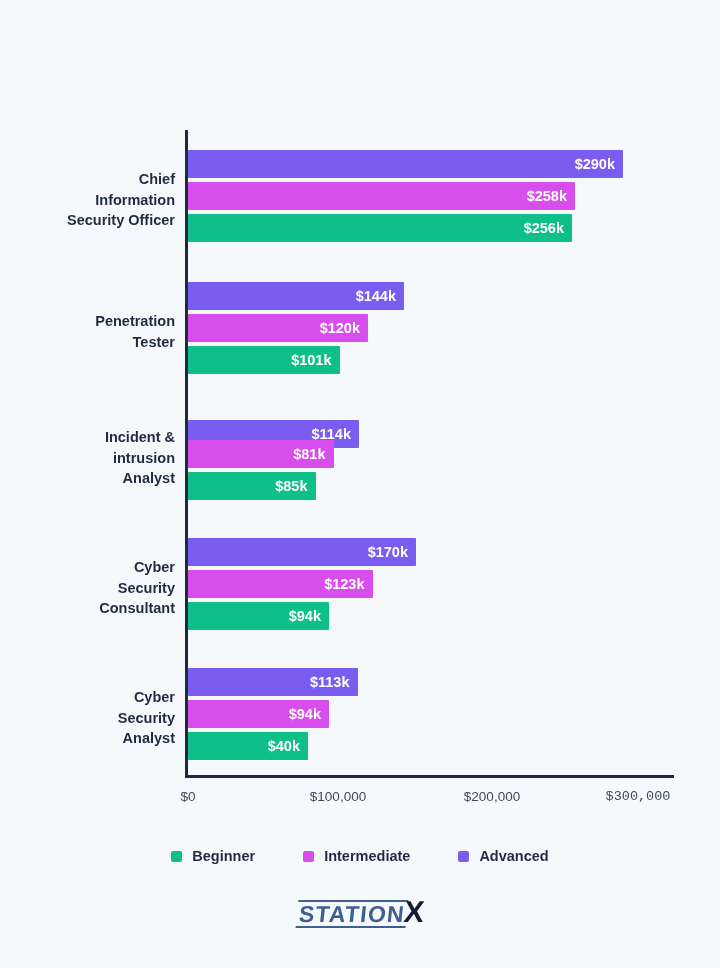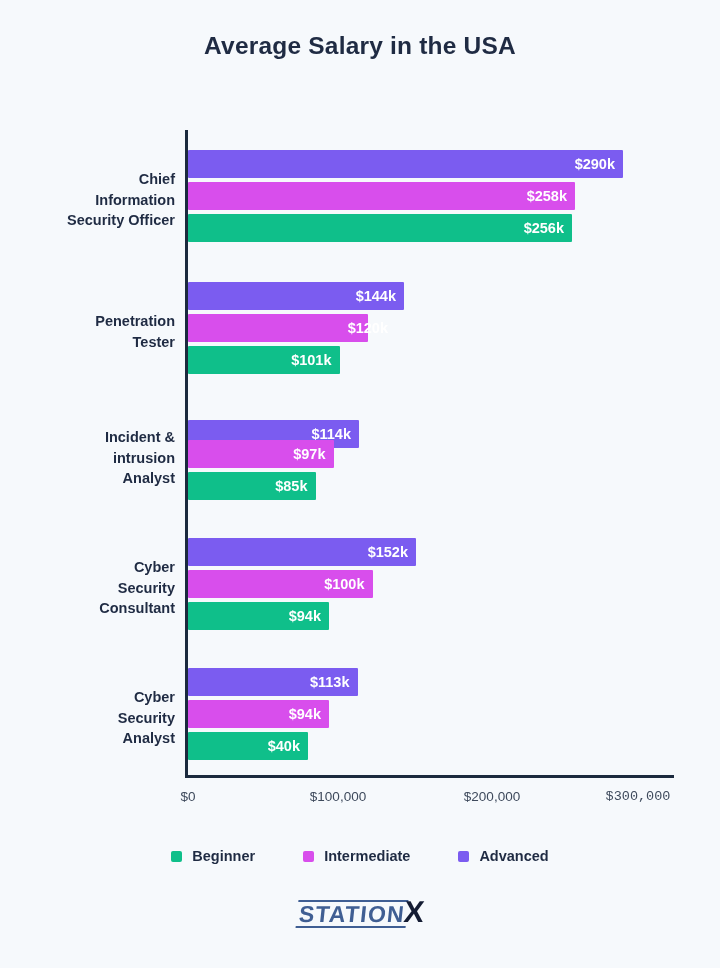--- a/index.html
+++ b/index.html
@@ -175,21 +175,20 @@
     line-height: 23px;
     margin-left: -3px;
   }
 </style>
 </head>
 <body>
 
 <div class="page">
 
   <div class="title">
-    <span>Average Salary in the USA</span>
   </div>
 
   <div class="plot">
     <div class="axis-y"></div>
     <div class="axis-x"></div>
 
     <div class="group" style="top:150px;">
       <div class="group-label" style="top:19px;">
         <div>Chief</div>
         <div>Information</div>
@@ -211,21 +210,21 @@
 
     <div class="group" style="top:282px;">
       <div class="group-label" style="top:29px;">
         <div>Penetration</div>
         <div>Tester</div>
       </div>
       <div class="bar-row" style="top: 0px; width: 216px;">
         <div class="bar" style="width: 216px; background: rgb(123, 92, 240);"></div>
         <div class="bar-value">$144k</div>
       </div>
-      <div class="bar-row" style="top: 32px; width: 180px; padding-left: 28px;">
+      <div class="bar-row" style="top: 32px; width: 180px;">
         <div class="bar" style="width: 180px; background: rgb(216, 78, 236);"></div>
         <div class="bar-value">$120k</div>
       </div>
       <div class="bar-row" style="top: 64px; width: 151.5px;">
         <div class="bar" style="width: 151.5px; background: rgb(15, 191, 138);"></div>
         <div class="bar-value">$101k</div>
       </div>
     </div>
 
     <div class="group" style="top:408px;">
@@ -233,41 +232,41 @@
         <div>Incident &amp;</div>
         <div>intrusion</div>
         <div>Analyst</div>
       </div>
       <div class="bar-row" style="top: 0px; width: 171px; margin-top: 12px;">
         <div class="bar" style="width: 171px; background: rgb(123, 92, 240);"></div>
         <div class="bar-value">$114k</div>
       </div>
       <div class="bar-row" style="top: 32px; width: 145.5px;">
         <div class="bar" style="width: 145.5px; background: rgb(216, 78, 236);"></div>
-        <div class="bar-value">$97k</div>
+        <div class="bar-value">$81k</div>
       </div>
       <div class="bar-row" style="top: 64px; width: 127.5px;">
         <div class="bar" style="width: 127.5px; background: rgb(15, 191, 138);"></div>
         <div class="bar-value">$85k</div>
       </div>
     </div>
 
     <div class="group" style="top:538px;">
       <div class="group-label" style="top:19px;">
         <div>Cyber</div>
         <div>Security</div>
         <div>Consultant</div>
       </div>
       <div class="bar-row" style="top: 0px; width: 228px;">
         <div class="bar" style="width: 228px; background: rgb(123, 92, 240);"></div>
-        <div class="bar-value">$152k</div>
+        <div class="bar-value">$170k</div>
       </div>
       <div class="bar-row" style="top: 32px; width: 184.5px;">
         <div class="bar" style="width: 184.5px; background: rgb(216, 78, 236);"></div>
-        <div class="bar-value">$100k</div>
+        <div class="bar-value">$123k</div>
       </div>
       <div class="bar-row" style="top: 64px; width: 141px;">
         <div class="bar" style="width: 141px; background: rgb(15, 191, 138);"></div>
         <div class="bar-value">$94k</div>
       </div>
     </div>
 
     <div class="group" style="top:668px;">
       <div class="group-label" style="top:19px;">
         <div>Cyber</div>

